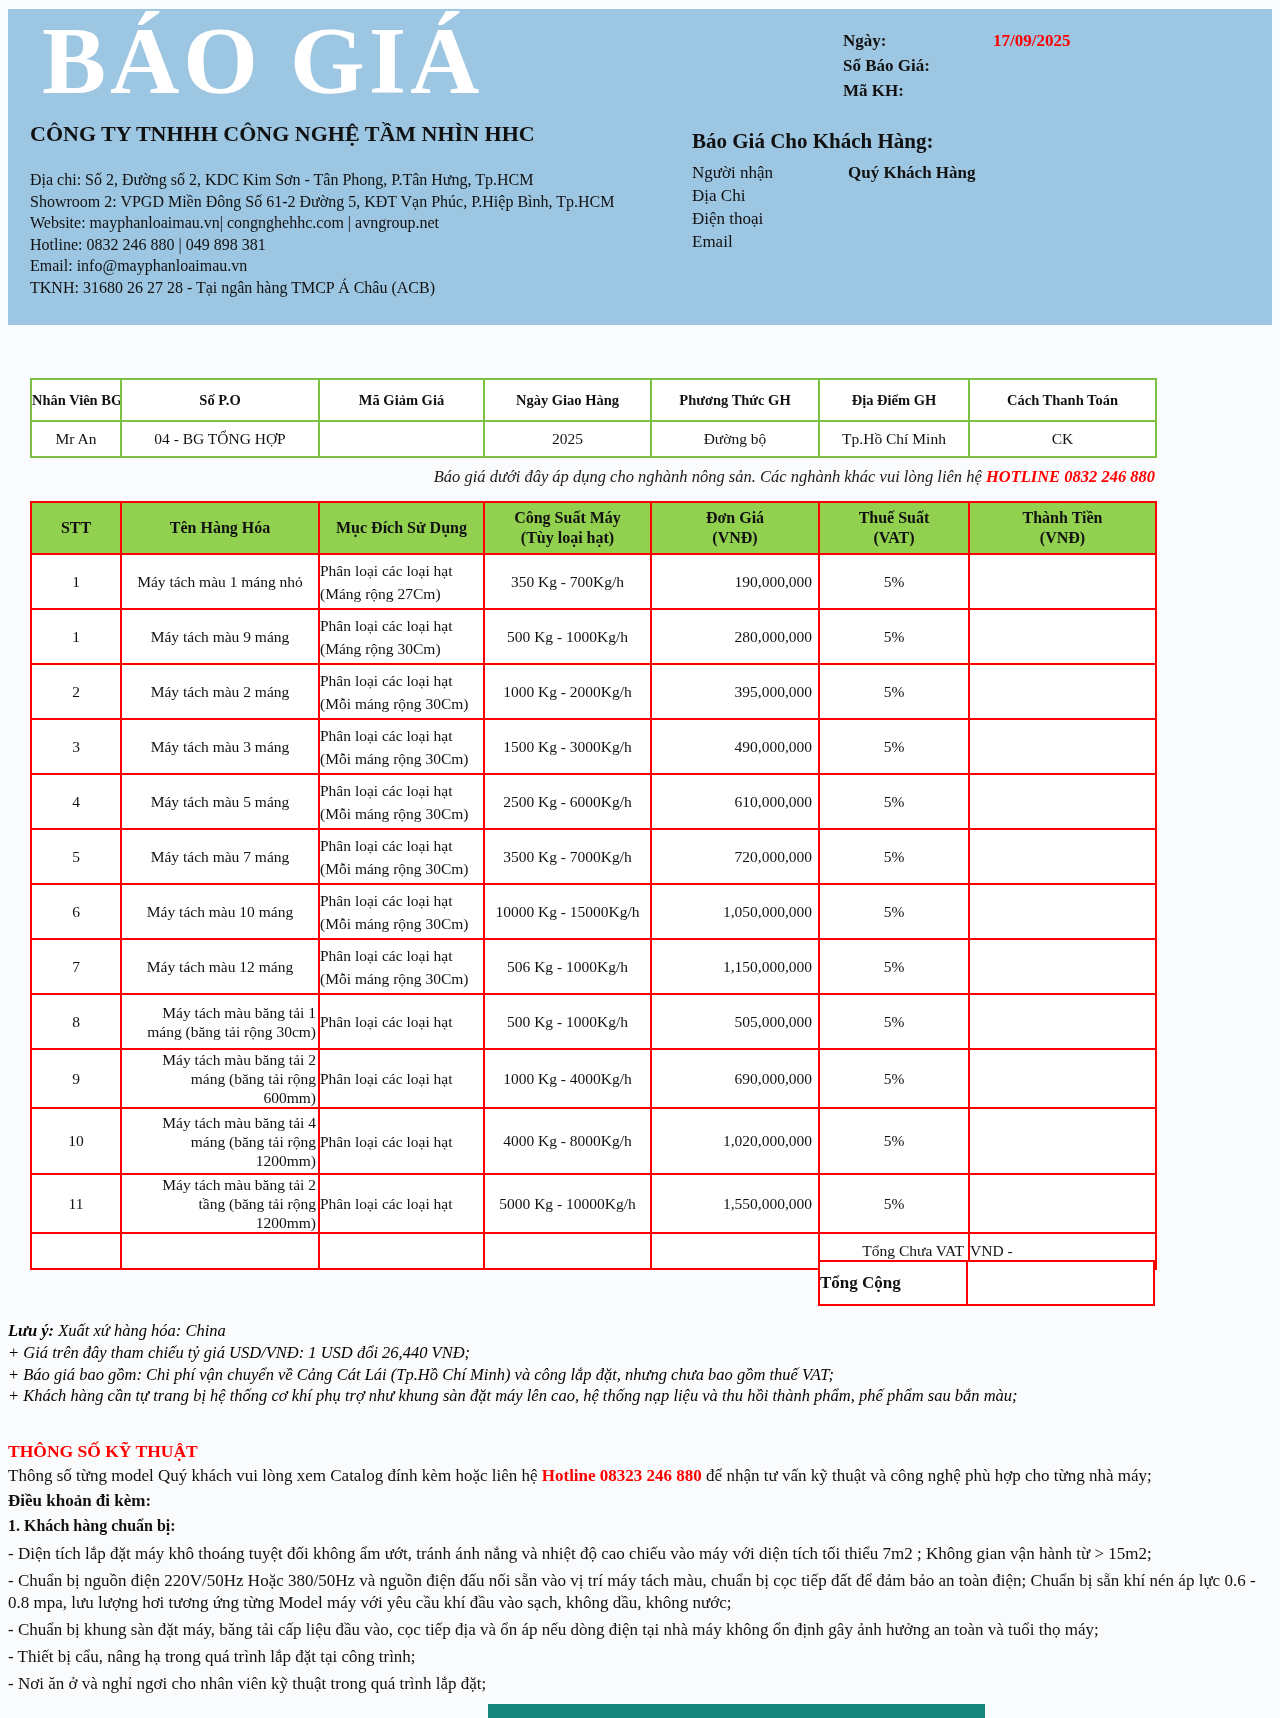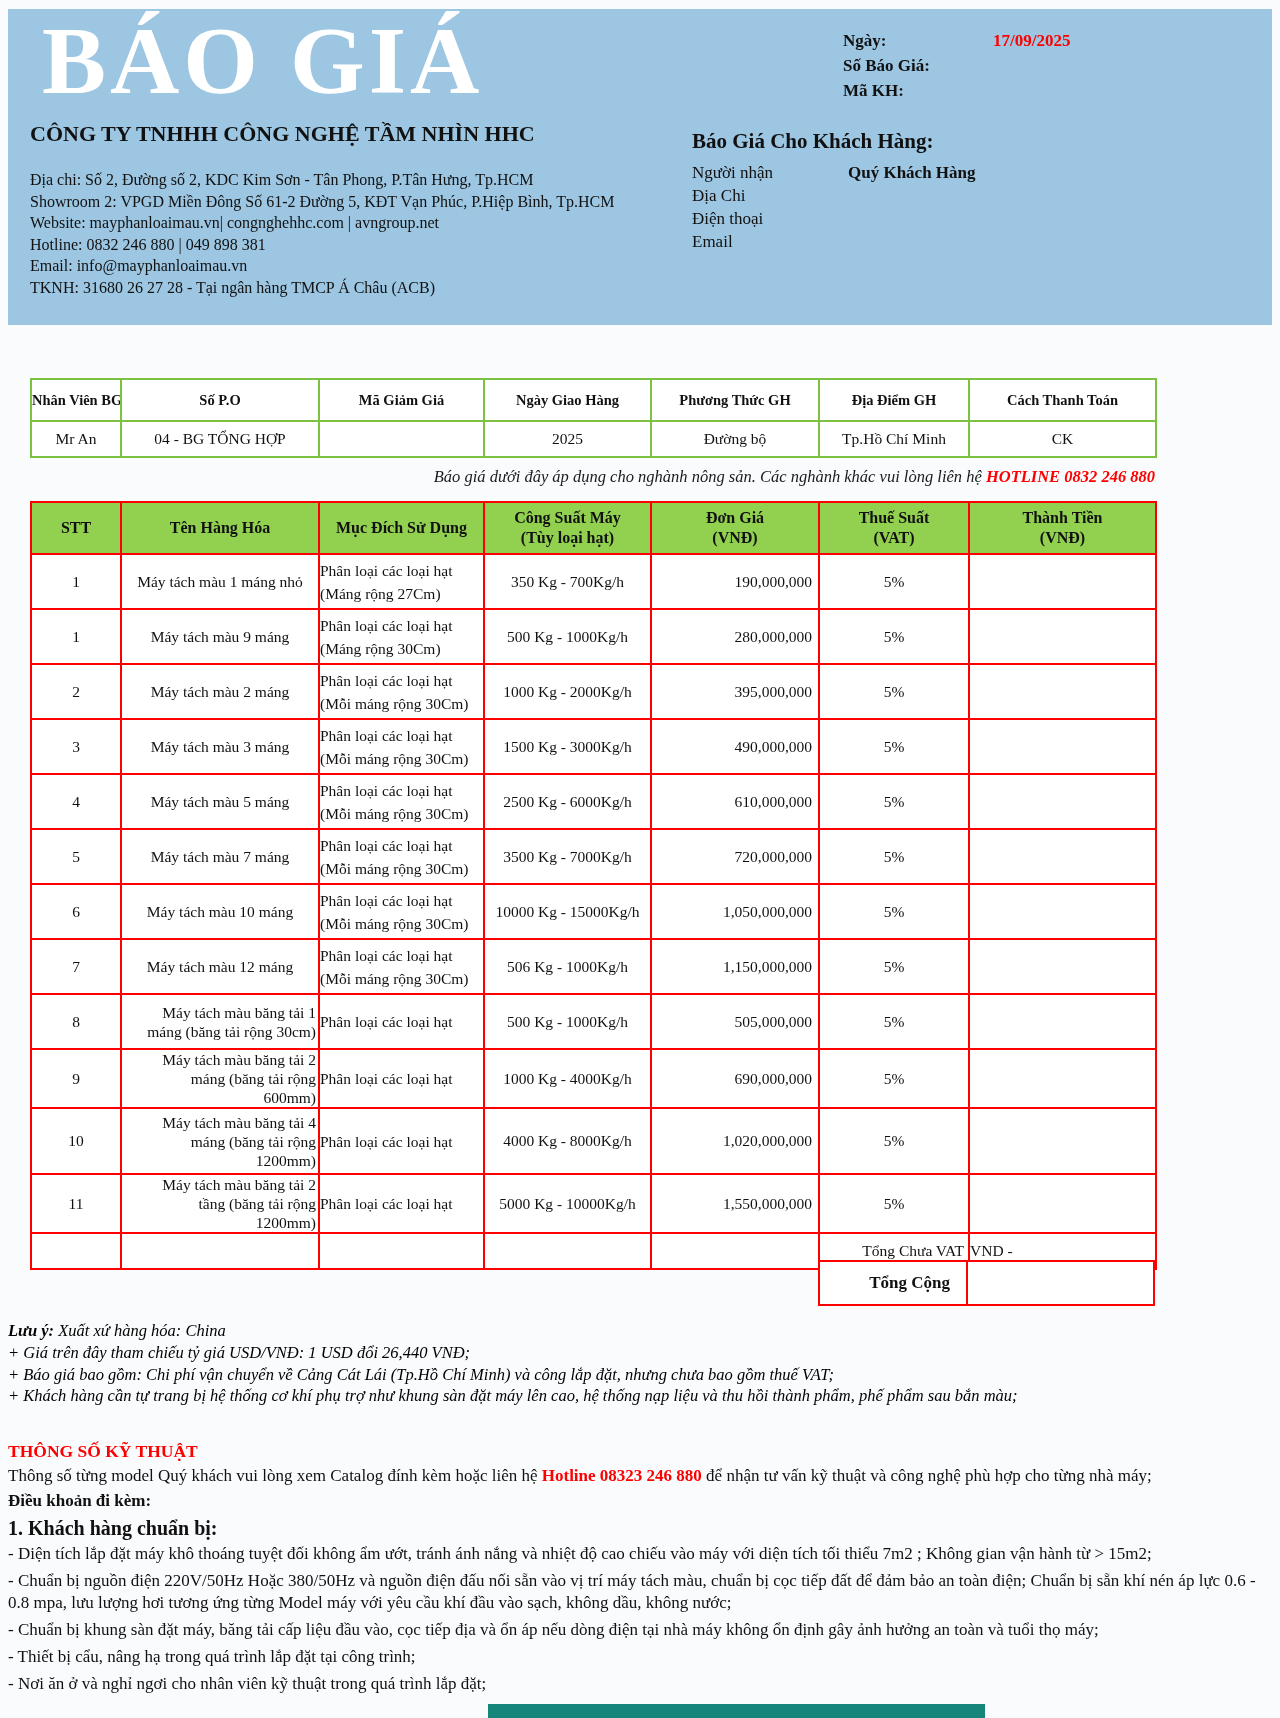--- a/index.html
+++ b/index.html
@@ -44,29 +44,29 @@
   td.left div{padding-left:14px;padding-right:2px}
   .c-purpose{white-space:pre-line;text-align:left;padding-right:11px;font-size:15px;line-height:23px}
   .c-cap{font-size:15px}
   .c-price{text-align:right;padding-right:6px}
   tr.totals td{height:36px;background:#fff}
   .subtotal-label{text-align:right;padding-right:4px;font-size:16px}
   .subtotal-value{text-align:left;padding-right:10px;font-size:16px}
   
   .grand{position:absolute;left:818px;top:1260px;display:flex}
   .grand-cell{border:2px solid var(--red,#fe0000);background:#fff;height:46px;line-height:42px;font-size:17px}
-  .grand-label{width:150px;text-align:right;font-weight:bold;padding-right:16px}
+  .grand-label{width:150px;text-align:left;font-weight:bold;padding-right:5px}
   .grand-value{width:187px;border-left:none;text-align:right;padding-right:8px}
   
   .notes{position:absolute;left:8px;top:1320px;width:1262px;font-style:italic;font-size:16.5px;line-height:21.8px;color:#000}
   .notes .np{font-weight:bold}
   .specs-title{position:absolute;left:8px;top:1441px;font-weight:bold;font-size:17.5px;color:var(--red,#fe0000)}
   .specs-par{position:absolute;left:8px;top:1466px;font-size:17px;width:1266px}
   .terms-head{position:absolute;left:8px;top:1491px;font-weight:bold;font-size:17px}
-  .terms-sub{position:absolute;left:8px;top:1517px;font-weight:bold;font-size:20px}
+  .terms-sub{position:absolute;left:8px;top:1517px;font-weight:bold;font-size:16px}
   #terms-list{position:absolute;left:8px;top:1543px;width:1266px;font-size:17px;line-height:21.5px}
   #terms-list .term{margin-bottom:5.5px}
   .teal-bar{position:absolute;left:488px;top:1704px;width:497px;height:14px;background:var(--teal,#16857a)}
 </style>
 </head>
 <body>
 
 <div id="hdr">
   <div class="title">BÁO GIÁ</div>
   <div class="company">CÔNG TY TNHHH CÔNG NGHỆ TẦM NHÌN HHC</div>

